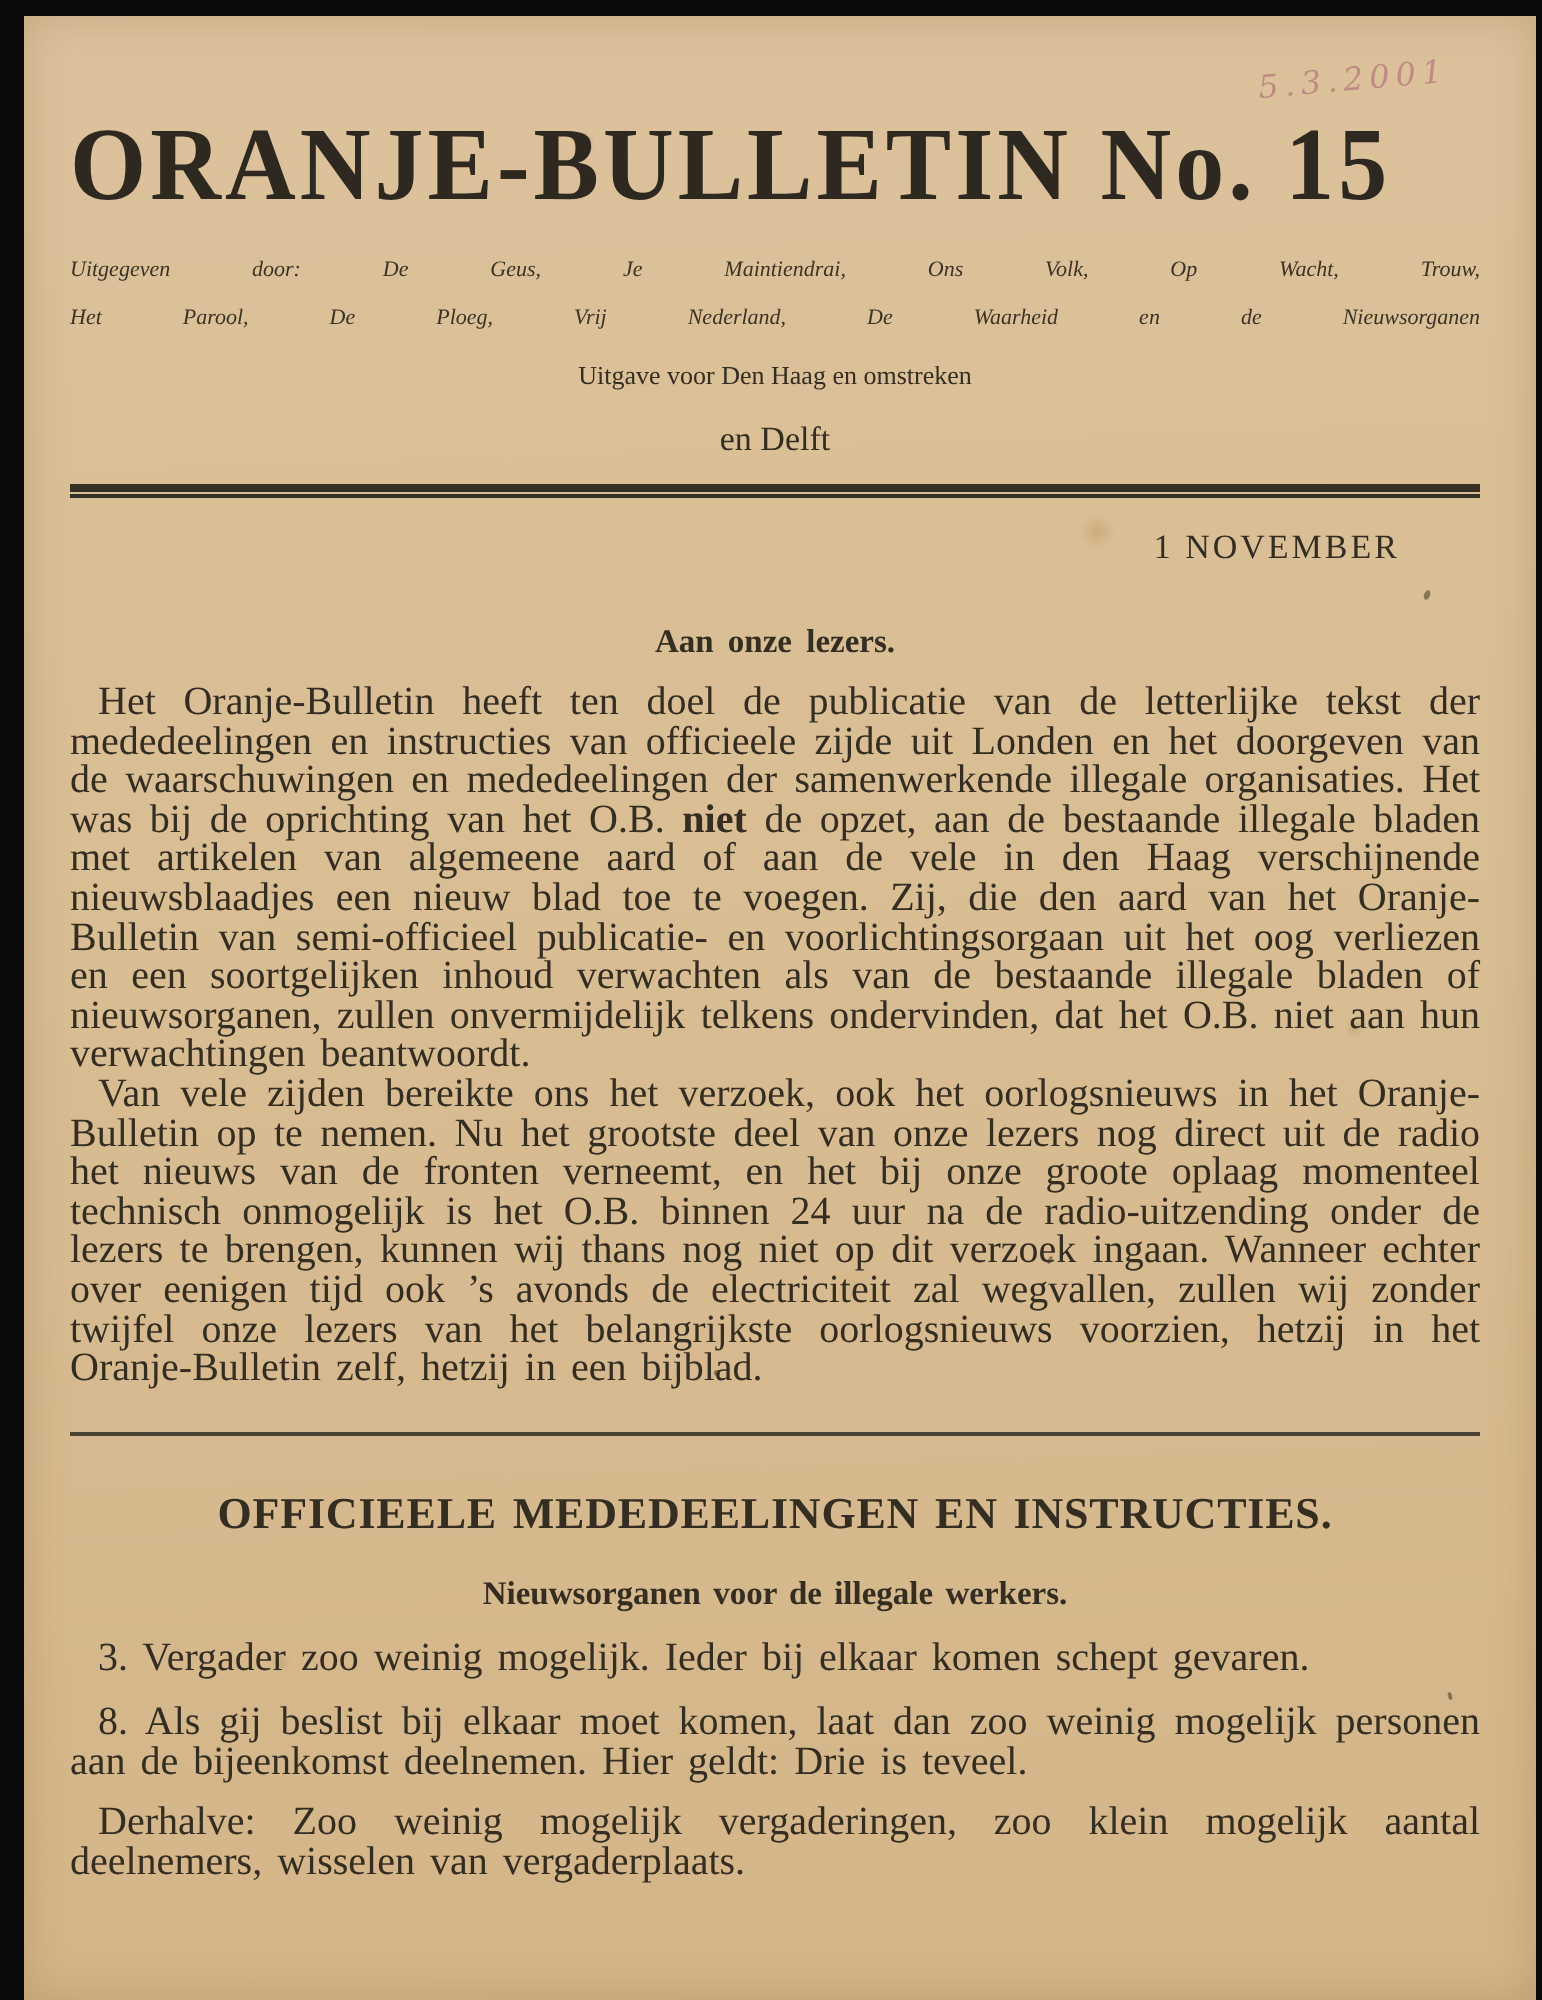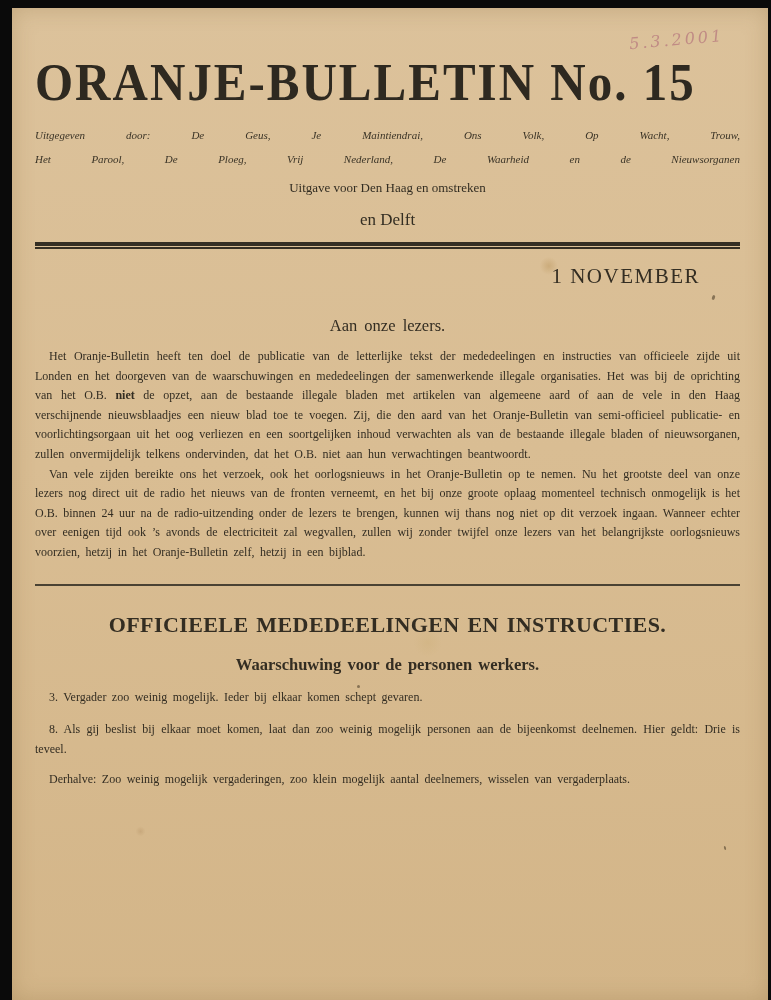--- a/index.html
+++ b/index.html
@@ -63,33 +63,33 @@
   .double-rule {
     margin-top: 12px;
     height: 1px;
     border-top: 4px solid #352f24;
     border-bottom: 2px solid #352f24;
   }
   .dateline {
     margin-top: 15px;
     text-align: right;
     padding-right: 40px;
-    font-size: 21px; letter-spacing: 1.5px;
+    font-size: 17px; letter-spacing: 1.5px;
     color: #332d22;
   }
 
   .sec-heading {
     margin-top: 27px;
     text-align: center;
-    font-weight: 400; font-size: 16.5px;
+    font-weight: 700; font-size: 16.5px;
     word-spacing: 3px;
   }
   .body-par {
     margin: 11px 0 0 0;
-    font-size: 12px; line-height: 19.6px;
+    font-size: 20px; line-height: 19.6px;
     text-align: justify;
     text-indent: 14px;
     word-spacing: 2.5px;
     color: #332d22;
   }
   .body-par.cont { margin-top: 0; }
 
   .single-rule {
     margin-top: 21px;
     border-top: 2px solid #4a4233;
@@ -141,21 +141,21 @@
 
       <div class="sec-heading">Aan onze lezers.</div>
 
       <p class="body-par"><span>Het Oranje-Bulletin heeft ten doel de publicatie van de letterlijke tekst der mededeelingen en instructies van officieele zijde uit Londen en het doorgeven van de waarschuwingen en mededeelingen der samenwerkende illegale organisaties. Het was bij de oprichting van het O.B. </span><b>niet</b><span> de opzet, aan de bestaande illegale bladen met artikelen van algemeene aard of aan de vele in den Haag verschijnende nieuwsblaadjes een nieuw blad toe te voegen. Zij, die den aard van het Oranje-Bulletin van semi-officieel publicatie- en voorlichtingsorgaan uit het oog verliezen en een soortgelijken inhoud verwachten als van de bestaande illegale bladen of nieuwsorganen, zullen onvermijdelijk telkens ondervinden, dat het O.B. niet aan hun verwachtingen beantwoordt.</span></p>
 
       <p class="body-par cont">Van vele zijden bereikte ons het verzoek, ook het oorlogsnieuws in het Oranje-Bulletin op te nemen. Nu het grootste deel van onze lezers nog direct uit de radio het nieuws van de fronten verneemt, en het bij onze groote oplaag momenteel technisch onmogelijk is het O.B. binnen 24 uur na de radio-uitzending onder de lezers te brengen, kunnen wij thans nog niet op dit verzoek ingaan. Wanneer echter over eenigen tijd ook ’s avonds de electriciteit zal wegvallen, zullen wij zonder twijfel onze lezers van het belangrijkste oorlogsnieuws voorzien, hetzij in het Oranje-Bulletin zelf, hetzij in een bijblad.</p>
 
       <div class="single-rule"></div>
 
       <div class="sec2-heading">OFFICIEELE MEDEDEELINGEN EN INSTRUCTIES.</div>
-      <div class="sec2-subheading">Waarschuwing voor de personen werkers.</div>
+      <div class="sec2-subheading">Nieuwsorganen voor de illegale werkers.</div>
 
       <p class="body-par list-item">3.  Vergader zoo weinig mogelijk. Ieder bij elkaar komen schept gevaren.</p>
       <p class="body-par list-item">8.  Als gij beslist bij elkaar moet komen, laat dan zoo weinig mogelijk personen aan de bijeenkomst deelnemen. Hier geldt: Drie is teveel.</p>
 
       <p class="body-par conclusion">Derhalve: Zoo weinig mogelijk vergaderingen, zoo klein mogelijk aantal deelnemers, wisselen van vergaderplaats.</p>
 
     </div>
   </div>
 </div>
 

